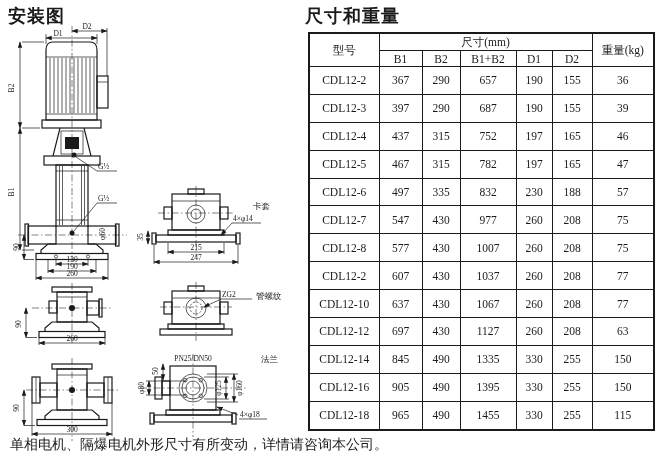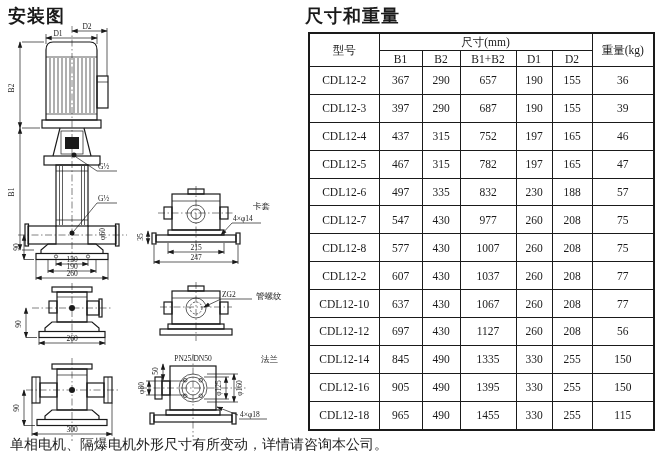--- a/index.html
+++ b/index.html
@@ -376,21 +376,21 @@
           <td>208</td>
           <td>77</td>
         </tr>
         <tr>
           <td>CDL12-12</td>
           <td>697</td>
           <td>430</td>
           <td>1127</td>
           <td>260</td>
           <td>208</td>
-          <td>56</td>
+          <td>63</td>
         </tr>
         <tr>
           <td>CDL12-14</td>
           <td>845</td>
           <td>490</td>
           <td>1335</td>
           <td>330</td>
           <td>255</td>
           <td>150</td>
         </tr>

